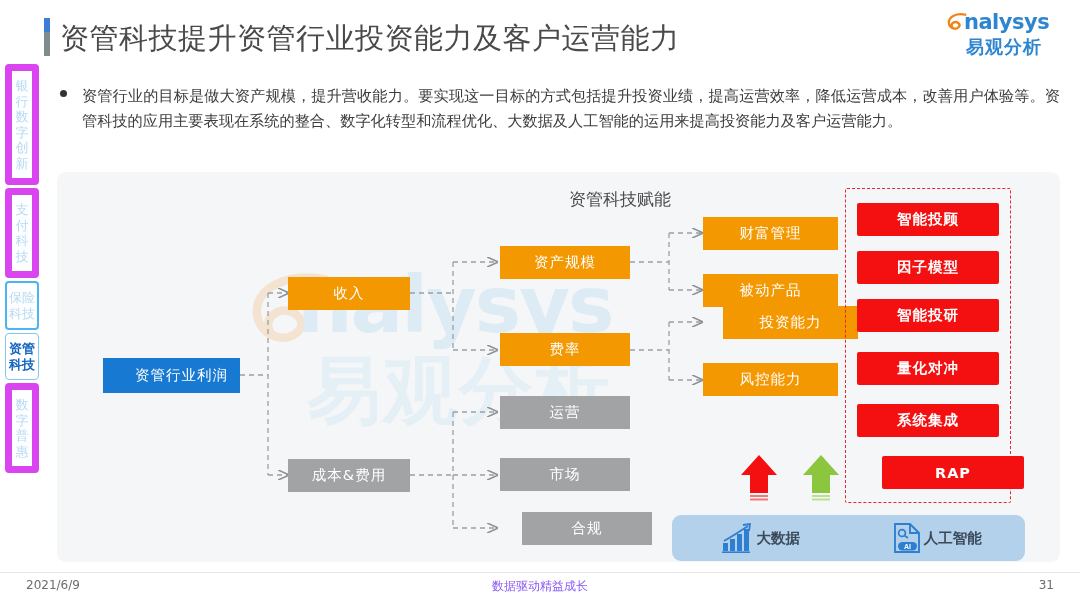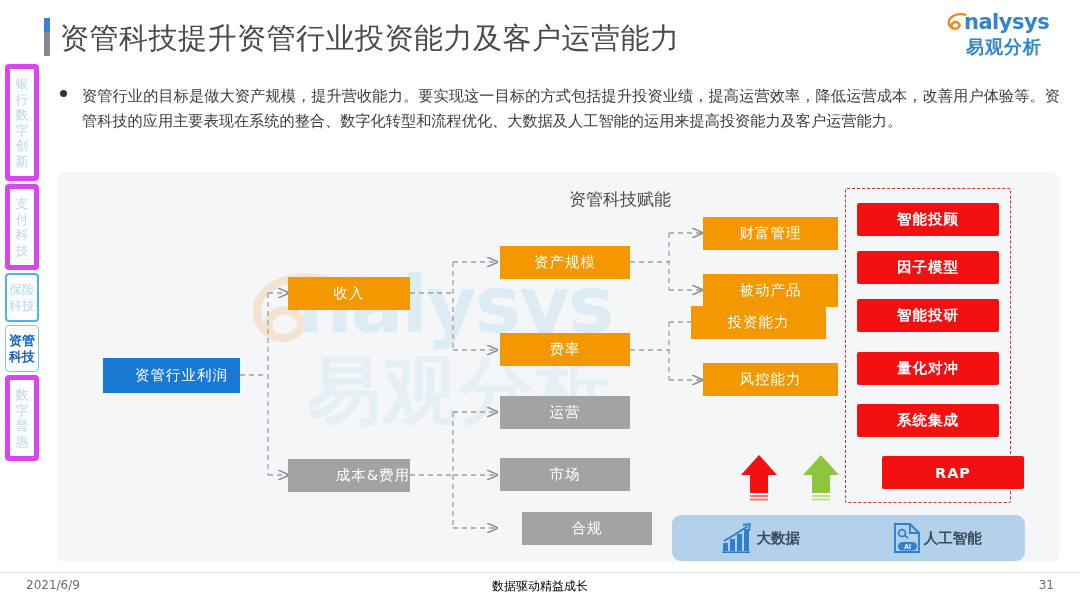--- a/index.html
+++ b/index.html
@@ -38,21 +38,21 @@
   .bullet-dot { width:22px; flex:0 0 22px; padding-top:6px; }
   .bullet-dot i { display:block; width:7px; height:7px; border-radius:50%; background:#333; }
   .bullet-text {
     font-size:15.2px; line-height:25px; color:#3c3c3c; text-align:justify;
     font-family:"DejaVu Sans","Liberation Sans",sans-serif;
   }
 
   
   .side-tabs { position:absolute; left:5px; top:64px; width:34px; }
   .side-tab {
-    width:34px; margin-bottom:3px; border:5px solid #d946ef; border-radius:4px;
+    width:34px; margin-bottom:3px; border:7px solid #d946ef; border-radius:4px;
     background:#fdfeff; color:#b8d9f0;
     font-size:13px; line-height:15.5px; text-align:center;
     padding:7px 0 7px 0; letter-spacing:0px;
     font-family:"DejaVu Sans","Liberation Sans",sans-serif;
   }
   .side-tab span { display:block; }
   .side-tab.hl { border:2px solid #4cb4ef; }
   .side-tab.active { border:1px solid #7ec8f2; color:#1565c0; font-weight:bold; background:#fff; }
 
   
@@ -115,21 +115,21 @@
   .cap-label {
     font-size:14.5px; font-weight:bold; color:#3b4a5a; margin-left:2px;
     font-family:"DejaVu Sans","Liberation Sans",sans-serif;
   }
 
   
   .footer-line { position:absolute; left:0; top:572px; width:1080px; height:1px; background:#e6e6e6; }
   .footer-date { position:absolute; left:26px; top:578px; font-size:12px; color:#6d6d6d;
                  font-family:"DejaVu Sans","Liberation Sans",sans-serif; }
   .footer-center { position:absolute; left:0; top:578px; width:1080px; text-align:center;
-                   font-size:12px; color:#000000;
+                   font-size:12px; color:#8b5cf6;
                    font-family:"DejaVu Sans","Liberation Sans",sans-serif; }
   .footer-page { position:absolute; right:26px; top:578px; font-size:12px; color:#6d6d6d;
                  font-family:"DejaVu Sans","Liberation Sans",sans-serif; }
 </style>
 </head>
 <body>
 
 <div id="page">
 
   <div class="title-bar blue"></div>
@@ -217,21 +217,21 @@
       </g>
     </svg>
 
     <div class="node blue" style="left:46px; top:186px; width:137px; height:35px;">
       <span>资管行业利润</span>
     </div>
 
     <div class="node orange" style="left:231px; top:105px; width:122px; height:33px;">
       <span>收入</span>
     </div>
-    <div class="node gray" style="left:231px; top:287px; width:122px; height:33px;justify-content:flex-end;">
+    <div class="node gray" style="left:231px; top:287px; width:122px; height:33px;">
       <span>成本&amp;费用</span>
     </div>
 
     <div class="node orange" style="left:443px; top:74px; width:130px; height:33px;">
       <span>资产规模</span>
     </div>
     <div class="node orange" style="left:443px; top:161px; width:130px; height:33px;">
       <span>费率</span>
     </div>
     <div class="node gray" style="left:443px; top:224px; width:130px; height:33px;">
@@ -243,21 +243,21 @@
     <div class="node gray" style="left:439px; top:340px; width:130px; height:33px;margin-left:26px;">
       <span>合规</span>
     </div>
 
     <div class="node orange" style="left:646px; top:45px; width:135px; height:33px;">
       <span>财富管理</span>
     </div>
     <div class="node orange" style="left:646px; top:102px; width:135px; height:33px;">
       <span>被动产品</span>
     </div>
-    <div class="node orange" style="left:634px; top:134px; width:135px; height:33px; top:134px;">
+    <div class="node orange" style="left:666px; top:134px; width:135px; height:33px; top:134px;">
       <span>投资能力</span>
     </div>
     <div class="node orange" style="left:646px; top:191px; width:135px; height:33px;">
       <span>风控能力</span>
     </div>
 
     <div class="redbox-frame"></div>
     <div class="node red" style="left:800px; top:31px; width:142px; height:33px;">
       <span>智能投顾</span>
     </div>

